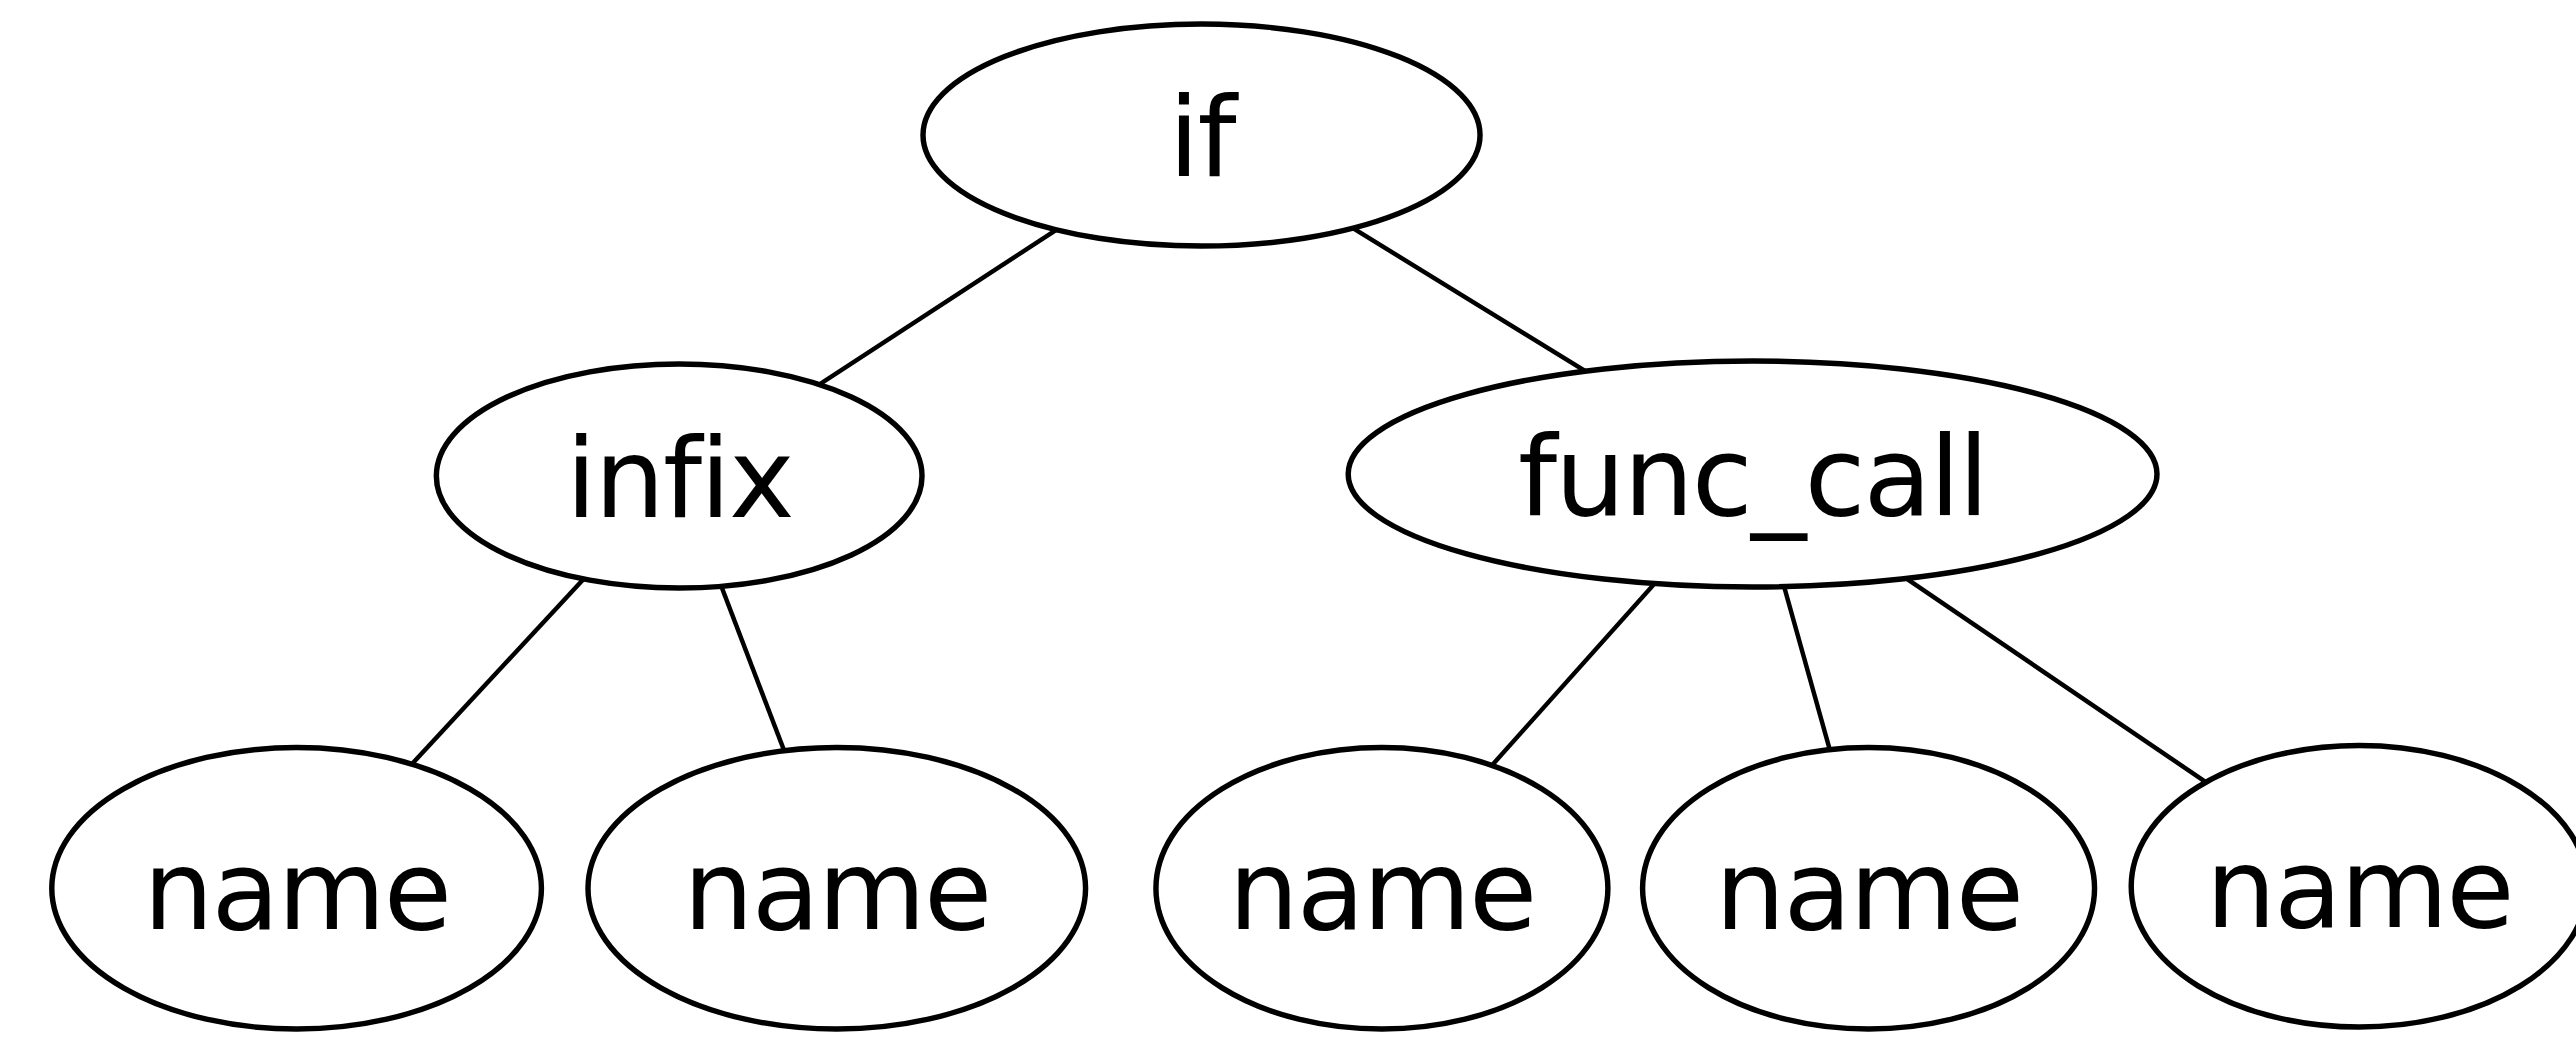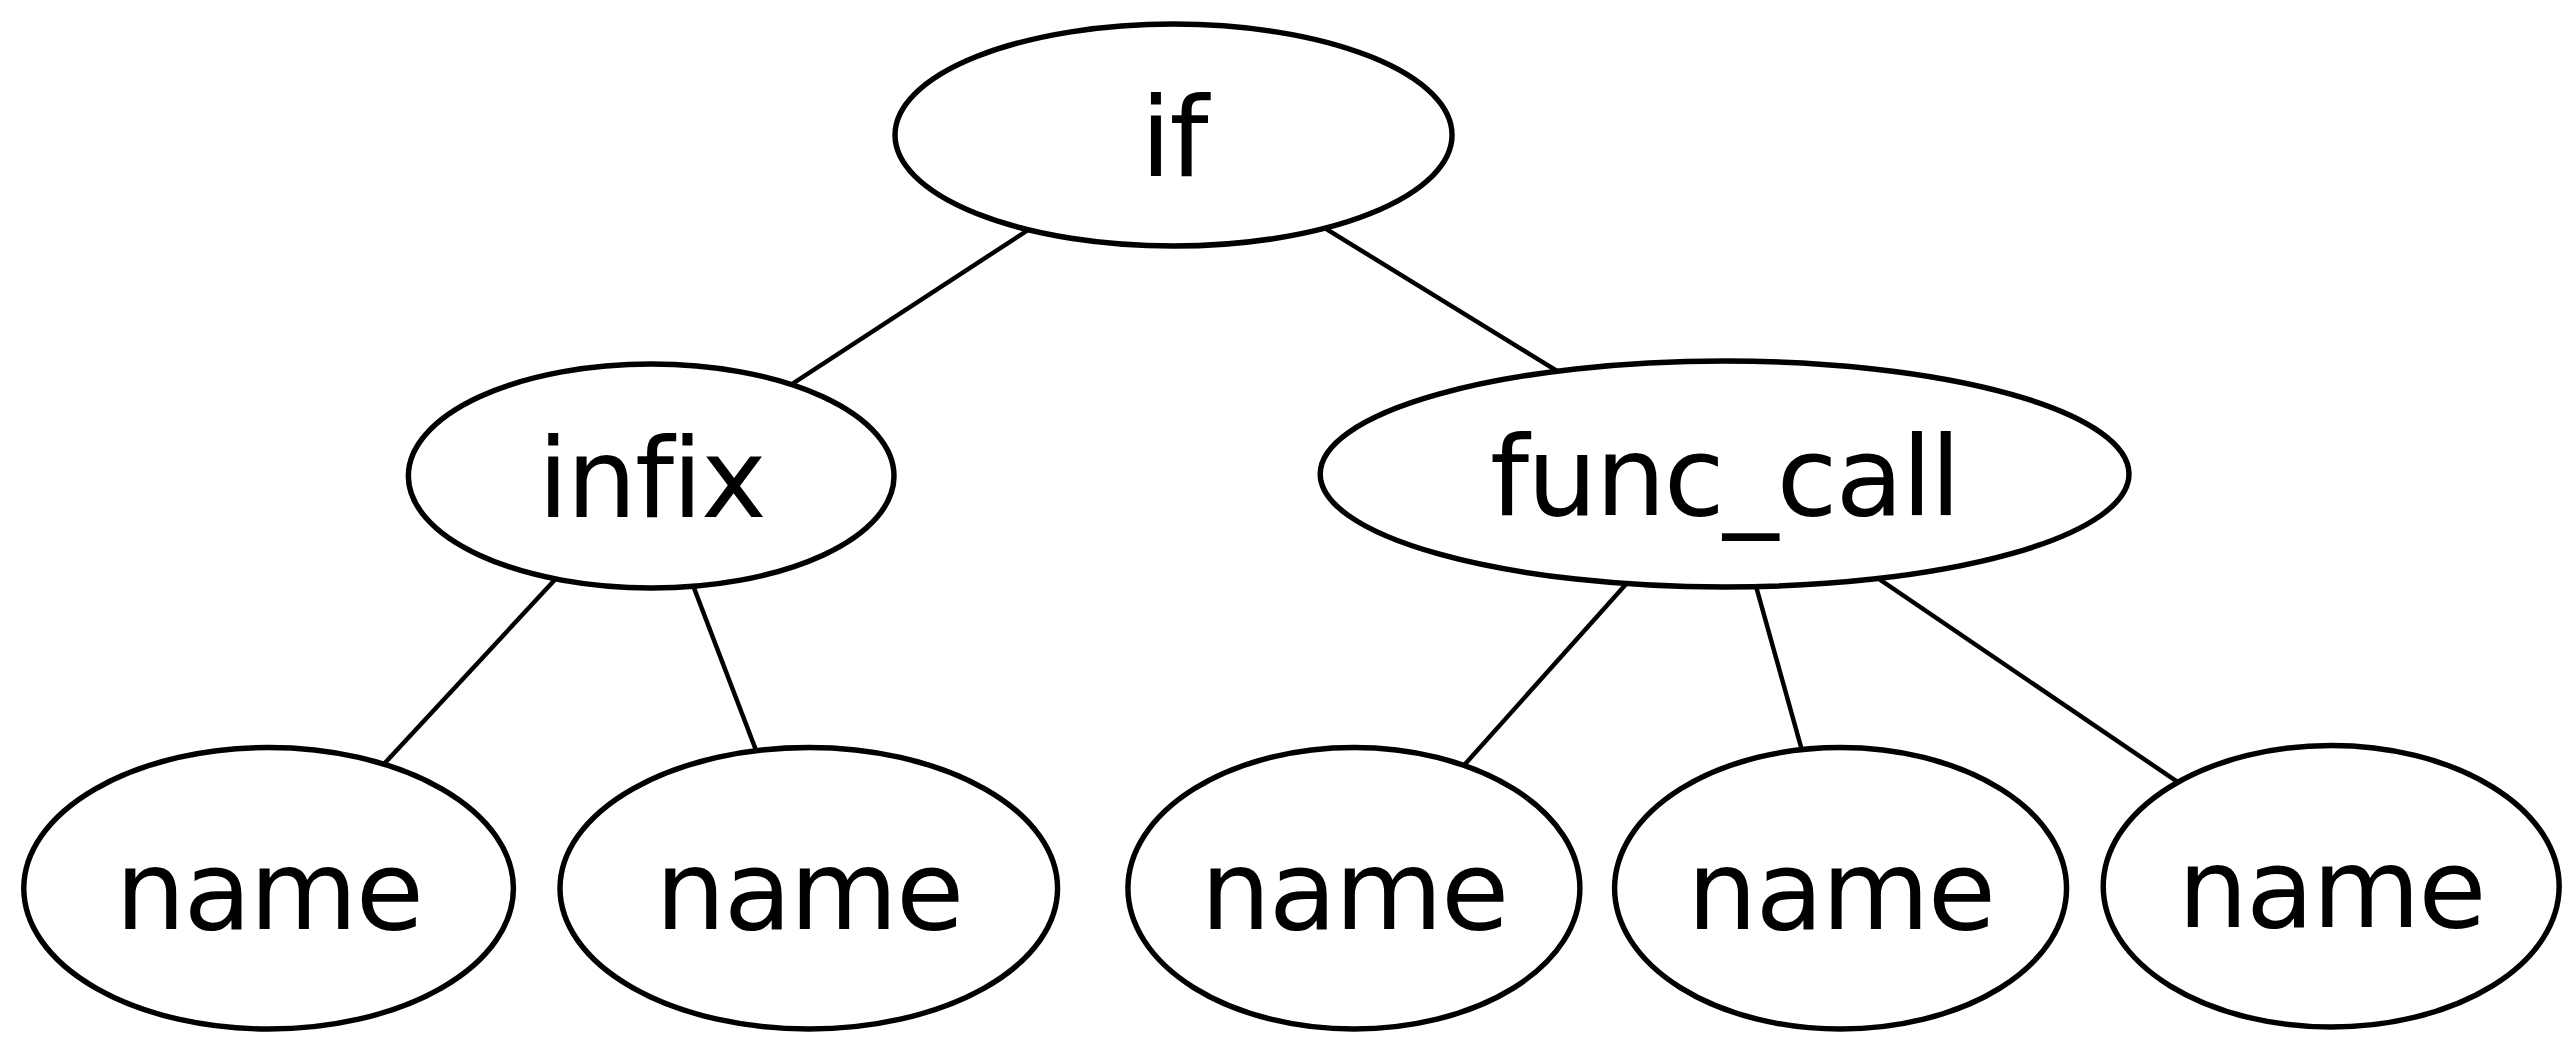--- a/index.html
+++ b/index.html
@@ -8,20 +8,21 @@
     background: #ffffff;
     width: 2576px;
     height: 1063px;
     overflow: hidden;
   }
   .diagram-stage {
     position: relative;
     width: 2380px;
     height: 1063px;
     background: #ffffff;
+    margin-left: 28px;
   }
   svg.tree-canvas {
     display: block;
     width: 2576px;
     height: 1063px;
   }
   svg.tree-canvas text {
     font-family: "DejaVu Sans", "Liberation Sans", sans-serif;
     letter-spacing: -2px;
   }

